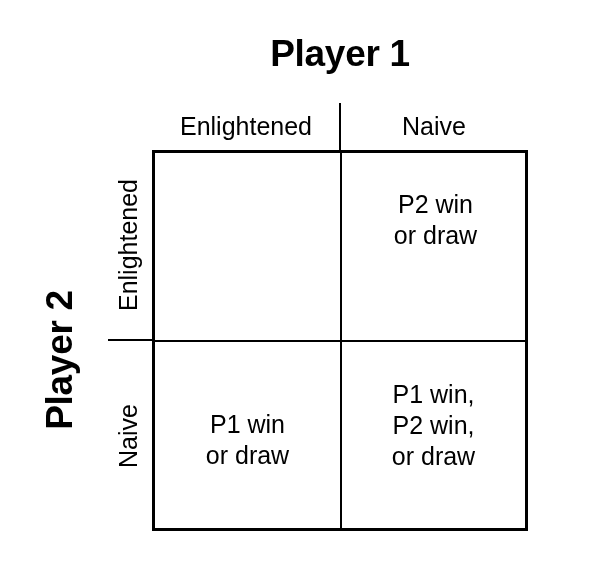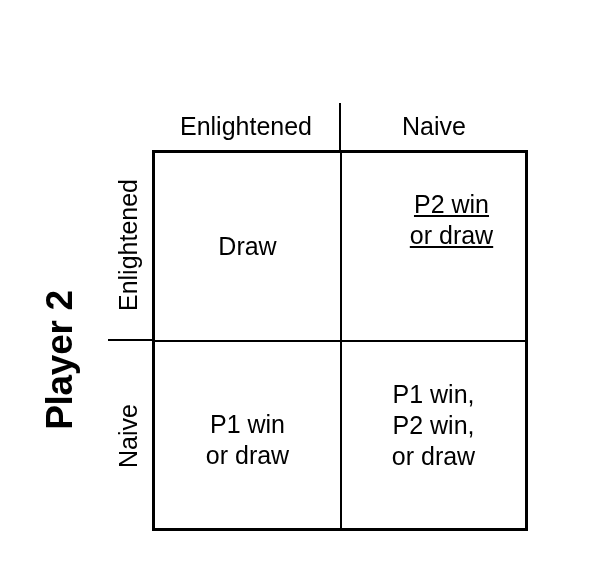--- a/index.html
+++ b/index.html
@@ -140,30 +140,31 @@
     display: flex;
     align-items: center;
     justify-content: center;
     text-align: center;
     font-size: 25px;
     line-height: 31px;
     font-weight: normal;
     box-sizing: border-box;
   }
   .cell.r0c0 { left: 0px;   top: 0px;   width: 185px; height: 187px; }
-  .cell.r0c1 { left: 205px; top: 0px;   width: 183px; height: 134px; text-decoration: underline; }
+  .cell.r0c1 { left: 189px; top: 0px;   width: 183px; height: 134px; }
   .cell.r1c0 { left: 0px;   top: 189px; width: 185px; height: 196px; }
   .cell.r1c1 { left: 187px; top: 189px; width: 183px; height: 166px; }
   .cell-text { white-space: pre-line; }
 </style>
 </head>
 <body>
 
 <div id="stage">
 
+  <div class="col-axis-title">Player 1</div>
 
   <div class="row-axis-title-wrap">
     <div class="row-axis-title">Player 2</div>
   </div>
 
   <div class="col-head c0">Enlightened</div>
   <div class="col-head c1">Naive</div>
 
   <div class="head-divider-v"></div>
   <div class="head-divider-h"></div>
@@ -172,23 +173,20 @@
     <div class="row-head-inner">Enlightened</div>
   </div>
   <div class="row-head-wrap r1">
     <div class="row-head-inner">Naive</div>
   </div>
 
   <div class="matrix">
     <div class="grid-line-v"></div>
     <div class="grid-line-h"></div>
 
-    <div class="cell r0c0">
-      <span class="cell-text">Draw</span>
-    </div>
     <div class="cell r0c1">
       <span class="cell-text">P2 win
 or draw</span>
     </div>
     <div class="cell r1c0">
       <span class="cell-text">P1 win
 or draw</span>
     </div>
     <div class="cell r1c1">
       <span class="cell-text">P1 win,

